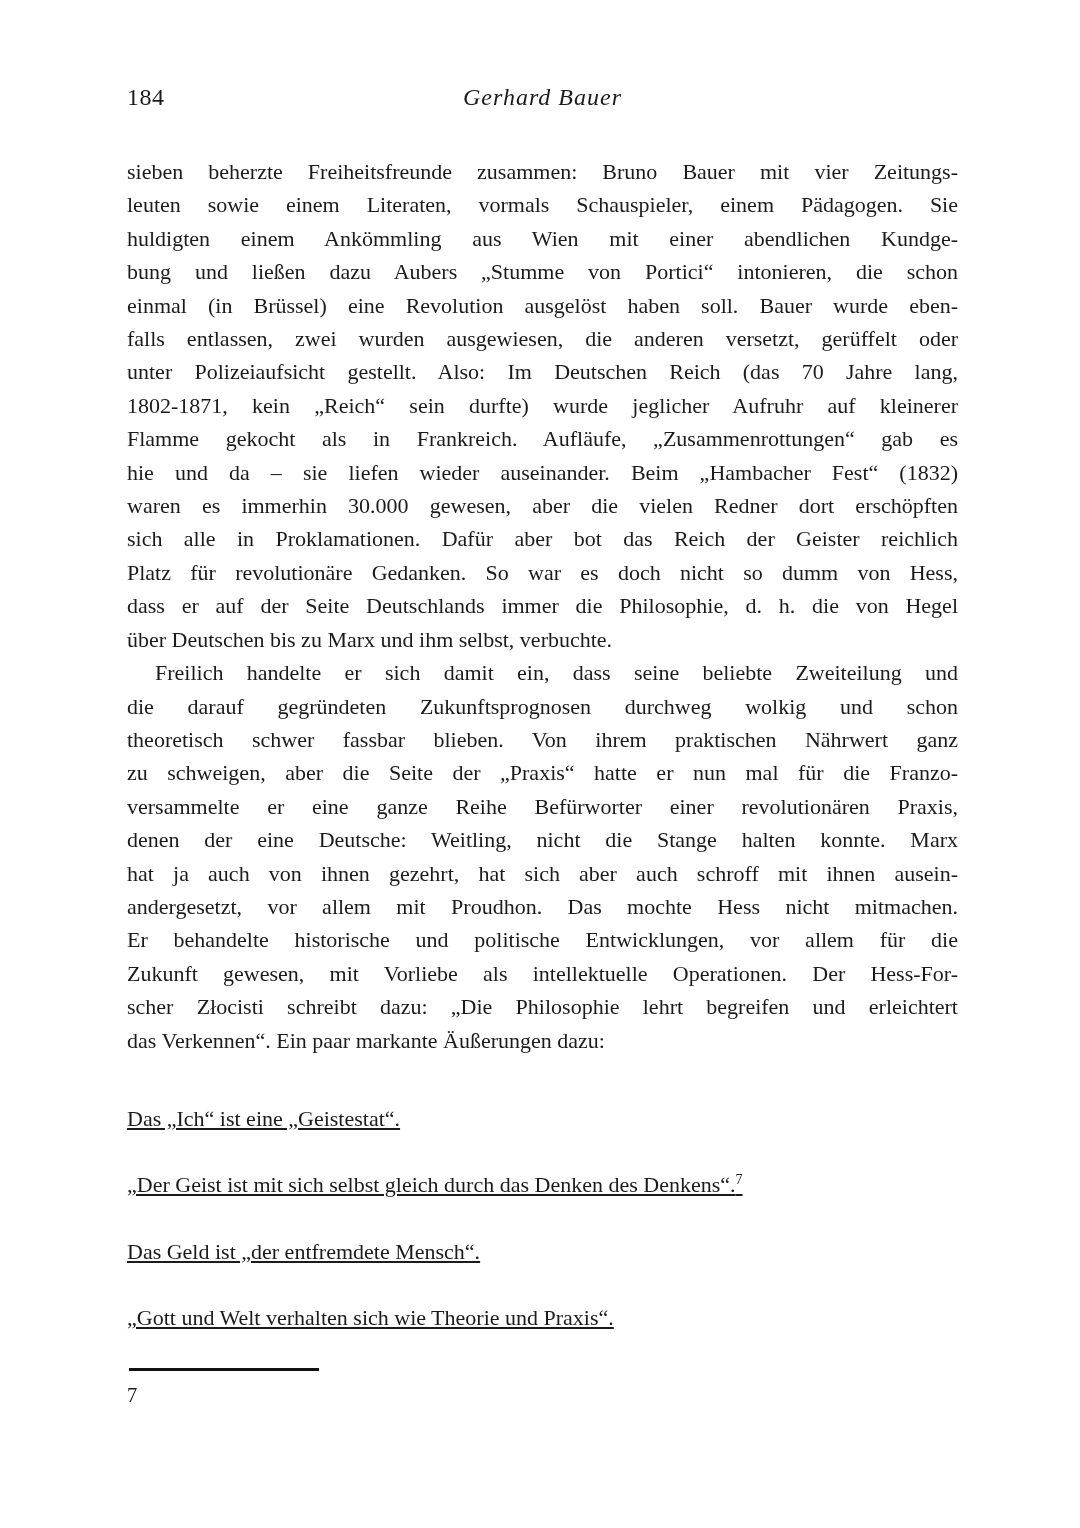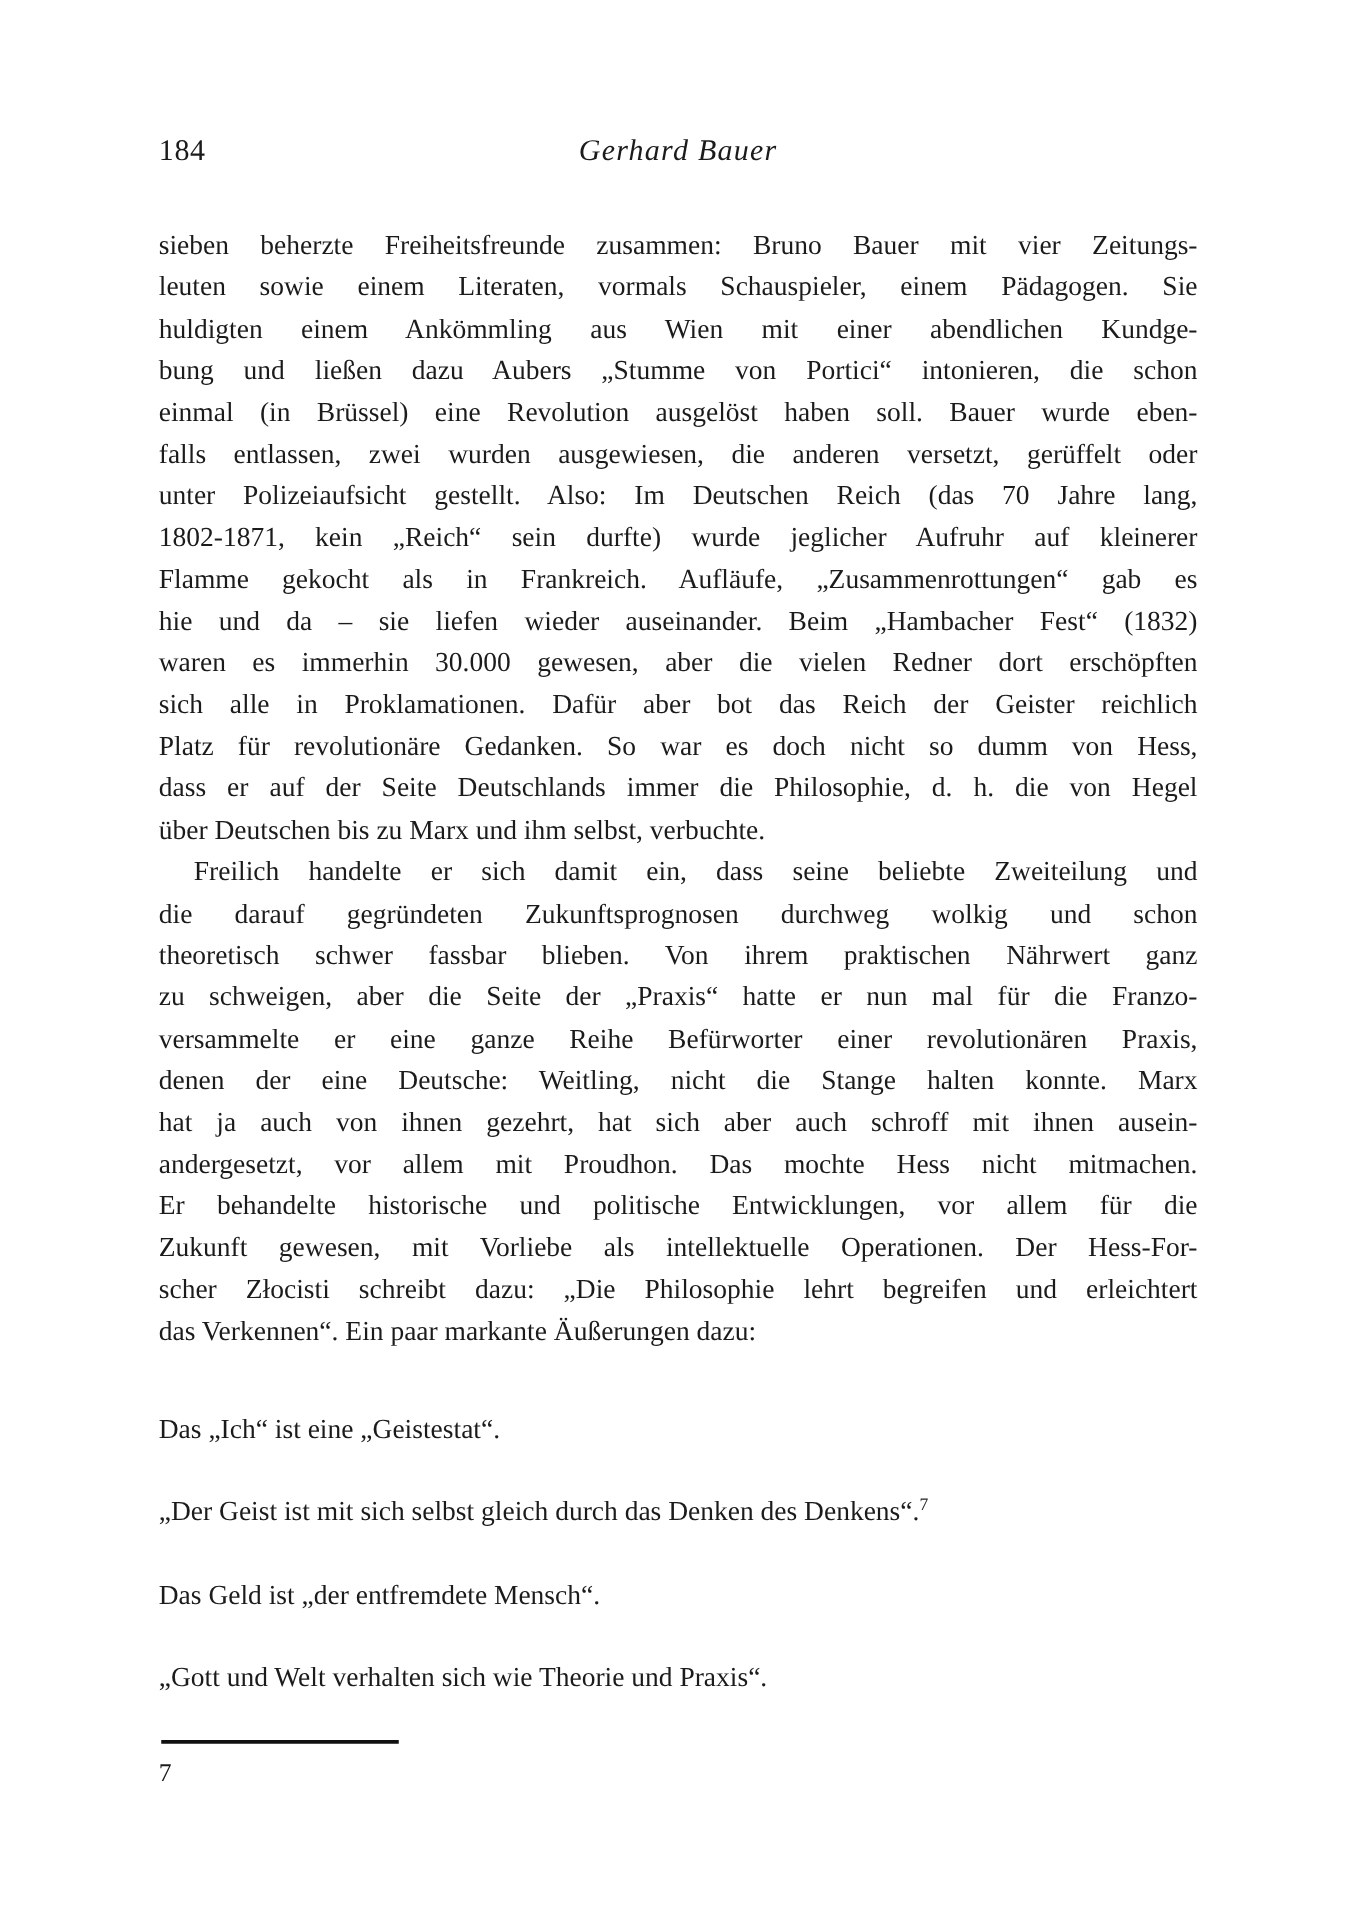--- a/index.html
+++ b/index.html
@@ -9,21 +9,21 @@
   }
   .page {
     position: relative;
     width: 1080px;
     height: 1528px;
     margin: 0 auto;
     background: #ffffff;
     color: #1b1b1b;
     font-family: "Liberation Serif", "DejaVu Serif", serif;
     box-sizing: border-box;
-    padding: 108px 122px 0 127px;
+    padding: 84px 122px 0 127px;
     overflow: hidden;
   }
   .running-head {
     position: relative;
     height: 34px;
     margin-bottom: 37px;
     font-size: 24px;
   }
   .page-number {
     position: absolute;
@@ -47,20 +47,21 @@
   }
   .line.last {
     text-align: justify;
     text-align-last: left;
   }
   .line.indent {
     text-indent: 28px;
   }
   .quote-block {
     margin-top: 45px;
+    text-decoration: underline;
   }
   .quote {
     font-size: 22px;
     line-height: 33.4px;
     margin-bottom: 33px;
     text-align: left;
   }
   .quote sup {
     font-size: 14px;
     line-height: 0;

